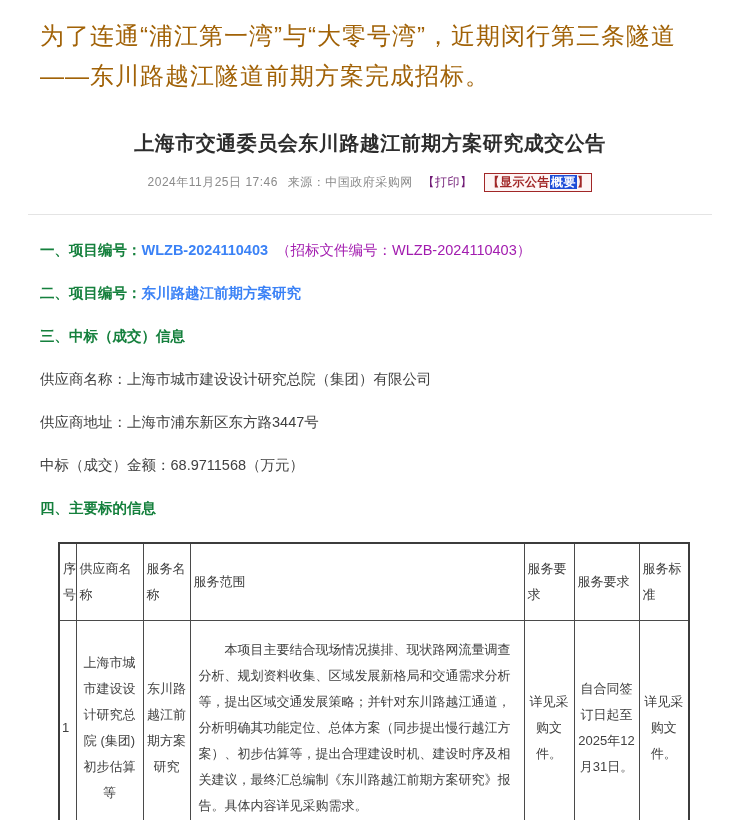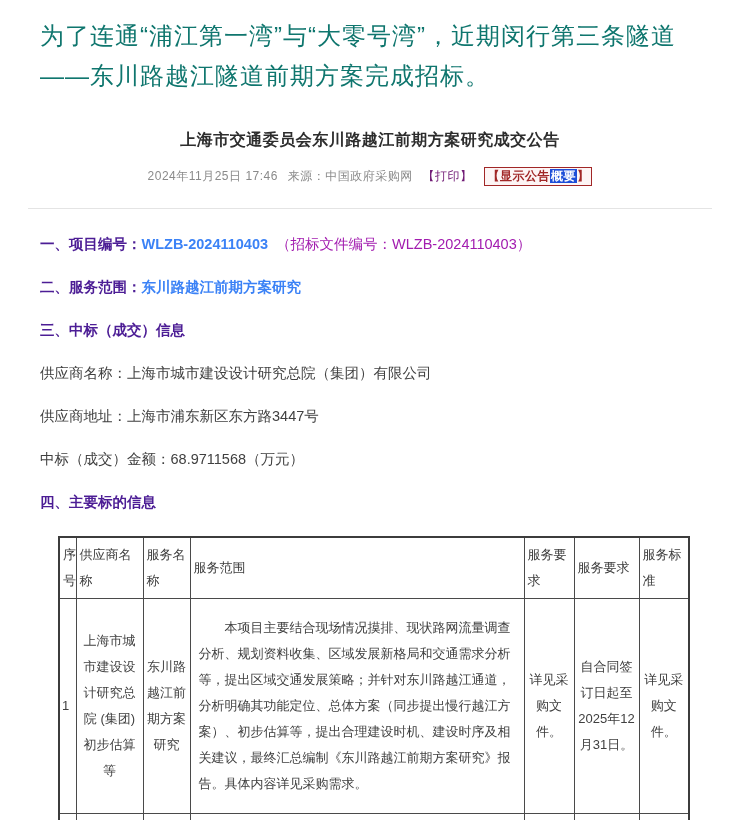--- a/index.html
+++ b/index.html
@@ -7,61 +7,61 @@
   body {
     width:740px; height:820px; overflow:hidden;
     font-family:"Liberation Sans", sans-serif;
     color:#404040;
   }
   .page { width:740px; height:820px; background:#fff; position:relative; }
 
   .intro {
     margin:16px 38px 0 40px;
     font-size:24px; line-height:40px; font-weight:500;
-    color:#0f766e; letter-spacing:1px;
+    color:#a16207; letter-spacing:1px;
   }
 
   .doc-title {
     margin:34px 20px 0; text-align:center;
-    font-size:16px; font-weight:700; color:#2d2d2d; letter-spacing:0.5px;
+    font-size:20px; font-weight:700; color:#2d2d2d; letter-spacing:0.5px;
   }
 
   .meta {
     margin-top:16px; text-align:center;
     font-size:12px; color:#8a8a8a; letter-spacing:0.5px;
   }
   .meta .print { color:#701a75; margin-left:6px; }
   .summary-btn {
     display:inline-block; margin-left:8px; padding:0 2px;
     border:1px solid #a12727; color:#a12727; font-weight:700;
     background:#fdf5f5; cursor:pointer;
   }
   .summary-btn .hl { background:#1d4ed8; color:#fff; padding:0 1px; }
 
   .divider { margin:22px 28px 0; border:none; border-top:1px solid #e4e4e4; height:0; }
 
   .content { margin:26px 40px 0; font-size:14.5px; }
   .sec { margin-bottom:24px; line-height:19px; }
-  .sec .lbl-bold, .bold { font-weight:700; color:#4c1d95; }
+  .sec .lbl-bold, .bold { font-weight:700; color:#15803d; }
   .sec .val-bold { font-weight:700; color:#3b82f6; }
   .sec .note { color:#a21caf; font-weight:400; margin-left:4px; }
 
   table.award {
     margin:14px 0 0 18px;
     width:630px; table-layout:fixed;
     border-collapse:collapse;
     border:2px solid #3c3c3c;
     font-size:13px; color:#404040;
   }
   table.award th, table.award td {
     border:1px solid #4a4a4a;
     font-weight:400; line-height:26px;
     vertical-align:middle;
   }
-  table.award th { text-align:left; padding:4px 3px; height:56px; vertical-align:middle;margin-left:48px; }
+  table.award th { text-align:left; padding:12px 3px; height:56px; vertical-align:middle;margin-left:48px; }
   th.th-scope { padding-left:8px;font-family:Liberation Serif, serif; }
   td.c-no  { text-align:left; padding-left:2px; }
   td.c-mid { text-align:center; padding:2px 3px; }
   td.c-scope {
     text-align:left; vertical-align:top;
     padding:16px 8px; text-indent:2em;
   }
   tr.empty-row td { height:28px; }
 </style>
 </head>
@@ -83,21 +83,21 @@
   <hr class="divider">
 
   <div class="content">
 
     <p class="sec">
       <span class="lbl-bold">一、项目编号：</span><span class="val-bold">WLZB-2024110403</span>
       <span class="note">（招标文件编号：WLZB-2024110403）</span>
     </p>
 
     <p class="sec">
-      <span class="lbl-bold">二、服务范围：</span><span class="val-bold">东川路越江前期方案研究</span>
+      <span class="lbl-bold">二、项目编号：</span><span class="val-bold">东川路越江前期方案研究</span>
     </p>
 
     <p class="sec bold">三、中标（成交）信息</p>
 
     <p class="sec">
       <span>供应商名称：</span><span>上海市城市建设设计研究总院（集团）有限公司</span>
     </p>
 
     <p class="sec">
       <span>供应商地址：</span><span>上海市浦东新区东方路3447号</span>

